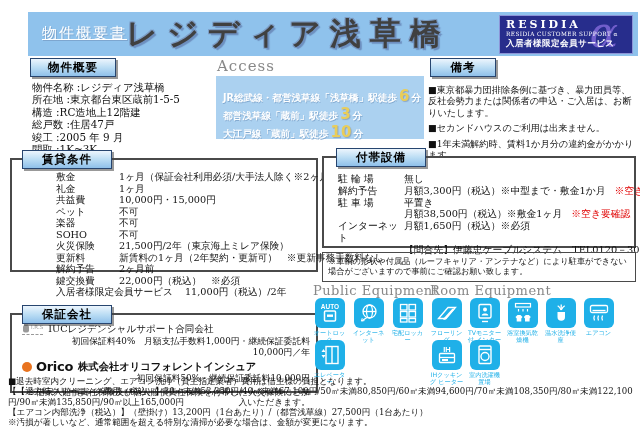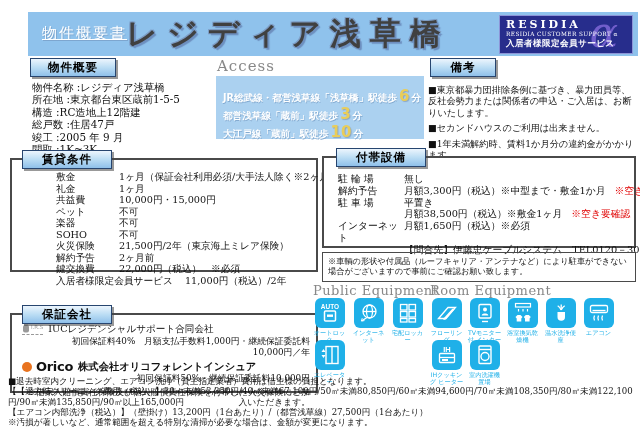--- a/index.html
+++ b/index.html
@@ -147,20 +147,24 @@
         </div>
       <div class="frow">
           <span class="r-label">SOHO</span>
           <span class="r-value">不可</span>
         </div>
       <div class="frow">
           <span class="r-label">火災保険</span>
           <span class="r-value">21,500円/2年（東京海上ミレア保険）</span>
         </div>
       <div class="frow">
+          <span class="r-label">更新料</span>
+          <span class="r-value">新賃料の1ヶ月（2年契約・更新可）　※更新事務手数料なし</span>
+        </div>
+      <div class="frow">
           <span class="r-label">解約予告</span>
           <span class="r-value">2ヶ月前</span>
         </div>
       <div class="frow">
           <span class="r-label">鍵交換費</span>
           <span class="r-value">22,000円（税込）　※必須</span>
         </div>
       <div class="frow member-row">
           <span class="r-label">入居者様限定会員サービス</span>
           <span class="r-value">11,000円（税込）/2年</span>

